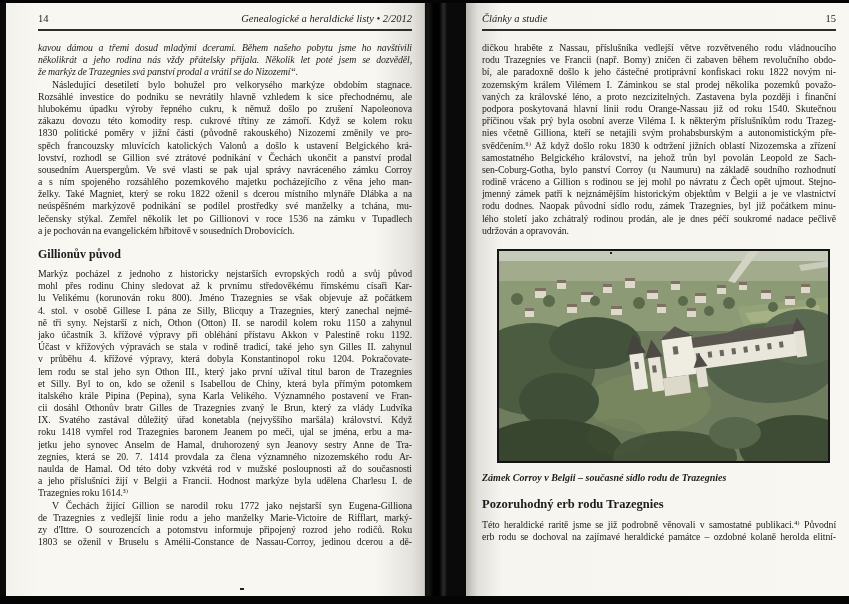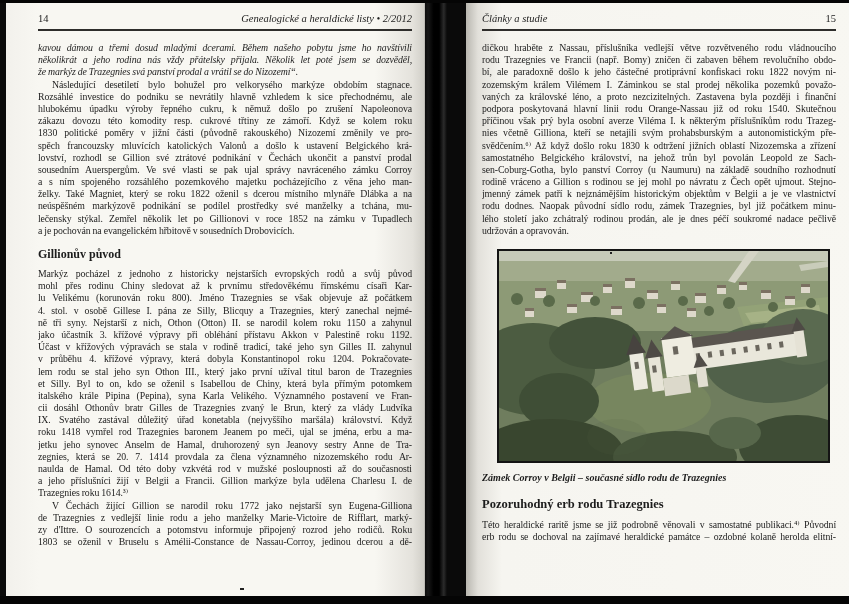--- a/index.html
+++ b/index.html
@@ -59,21 +59,21 @@
           <div class="tline">Rozsáhlé investice do podniku se nevrátily hlavně vzhledem k sice přechodnému, ale</div>
           <div class="tline">hlubokému úpadku výroby řepného cukru, k němuž došlo po zrušení Napoleonova</div>
           <div class="tline">zákazu dovozu této komodity resp. cukrové třtiny ze zámoří. Když se kolem roku</div>
           <div class="tline">1830 politické poměry v jižní části (původně rakouského) Nizozemí změnily ve pro-</div>
           <div class="tline">spěch francouzsky mluvících katolických Valonů a došlo k ustavení Belgického krá-</div>
           <div class="tline">lovství, rozhodl se Gillion své ztrátové podnikání v Čechách ukončit a panství prodal</div>
           <div class="tline">sousedním Auerspergům. Ve své vlasti se pak ujal správy navráceného zámku Corroy</div>
           <div class="tline">a s ním spojeného rozsáhlého pozemkového majetku pocházejícího z věna jeho man-</div>
           <div class="tline">želky. Také Magniet, který se roku 1822 oženil s dcerou místního mlynáře Dlábka a na</div>
           <div class="tline">neúspěšném markýzově podnikání se podílel prostředky své manželky a tchána, mu-</div>
-          <div class="tline">lečensky stýkal. Zemřel několik let po Gillionovi v roce 1852 na zámku v Tupadlech</div>
+          <div class="tline">lečensky stýkal. Zemřel několik let po Gillionovi v roce 1536 na zámku v Tupadlech</div>
           <div class="tline last">a je pochován na evangelickém hřbitově v sousedních Drobovicích.</div>
         </div>
       <div class="sec-heading">Gillionův původ</div>
       <div class="para">
           <div class="tline">Markýz pocházel z jednoho z historicky nejstarších evropských rodů a svůj původ</div>
           <div class="tline">mohl přes rodinu Chiny sledovat až k prvnímu středověkému římskému císaři Kar-</div>
           <div class="tline">lu Velikému (korunován roku 800). Jméno Trazegnies se však objevuje až počátkem</div>
           <div class="tline">4. stol. v osobě Gillese I. pána ze Silly, Blicquy a Trazegnies, který zanechal nejmé-</div>
           <div class="tline">ně tři syny. Nejstarší z nich, Othon (Otton) II. se narodil kolem roku 1150 a zahynul</div>
           <div class="tline">jako účastník 3. křížové výpravy při obléhání přístavu Akkon v Palestině roku 1192.</div>
@@ -81,21 +81,21 @@
           <div class="tline">v průběhu 4. křížové výpravy, která dobyla Konstantinopol roku 1204. Pokračovate-</div>
           <div class="tline">lem rodu se stal jeho syn Othon III., který jako první užíval titul baron de Trazegnies</div>
           <div class="tline">et Silly. Byl to on, kdo se oženil s Isabellou de Chiny, která byla přímým potomkem</div>
           <div class="tline">italského krále Pipina (Pepina), syna Karla Velikého. Významného postavení ve Fran-</div>
           <div class="tline">cii dosáhl Othonův bratr Gilles de Trazegnies zvaný le Brun, který za vlády Ludvíka</div>
           <div class="tline">IX. Svatého zastával důležitý úřad konetabla (nejvyššího maršála) království. Když</div>
           <div class="tline">roku 1418 vymřel rod Trazegnies baronem Jeanem po meči, ujal se jména, erbu a ma-</div>
           <div class="tline">jetku jeho synovec Anselm de Hamal, druhorozený syn Jeanovy sestry Anne de Tra-</div>
           <div class="tline">zegnies, která se 20. 7. 1414 provdala za člena významného nizozemského rodu Ar-</div>
           <div class="tline">naulda de Hamal. Od této doby vzkvétá rod v mužské posloupnosti až do současnosti</div>
-          <div class="tline">a jeho příslušníci žijí v Belgii a Francii. Gillion markýze byla udělena Charlesu I. de</div>
+          <div class="tline">a jeho příslušníci žijí v Belgii a Francii. Hodnost markýze byla udělena Charlesu I. de</div>
           <div class="tline last">Trazegnies roku 1614.³⁾</div>
         </div>
       <div class="para">
           <div class="tline ind">V Čechách žijící Gillion se narodil roku 1772 jako nejstarší syn Eugena-Gilliona</div>
           <div class="tline">de Trazegnies z vedlejší linie rodu a jeho manželky Marie-Victoire de Rifflart, marký-</div>
           <div class="tline">zy d'Ittre. O sourozencích a potomstvu informuje připojený rozrod jeho rodičů. Roku</div>
           <div class="tline">1803 se oženil v Bruselu s Amélii-Constance de Nassau-Corroy, jedinou dcerou a dě-</div>
         </div>
     </div>
   </div>

